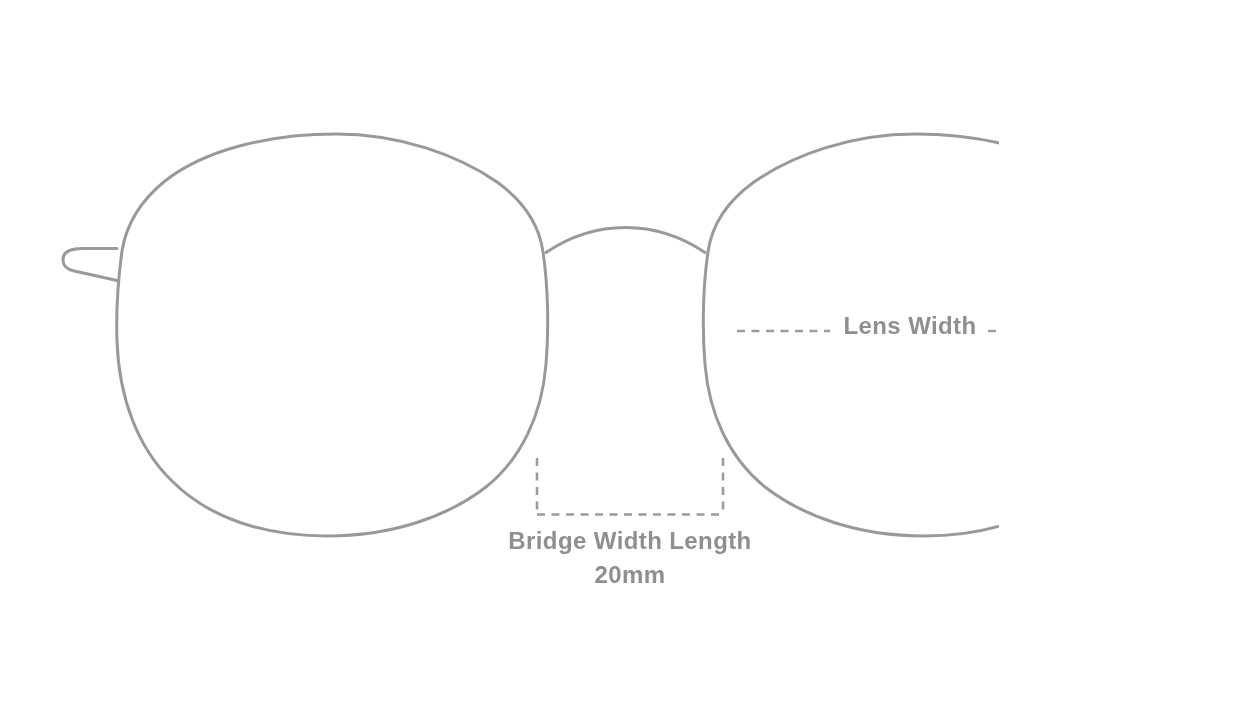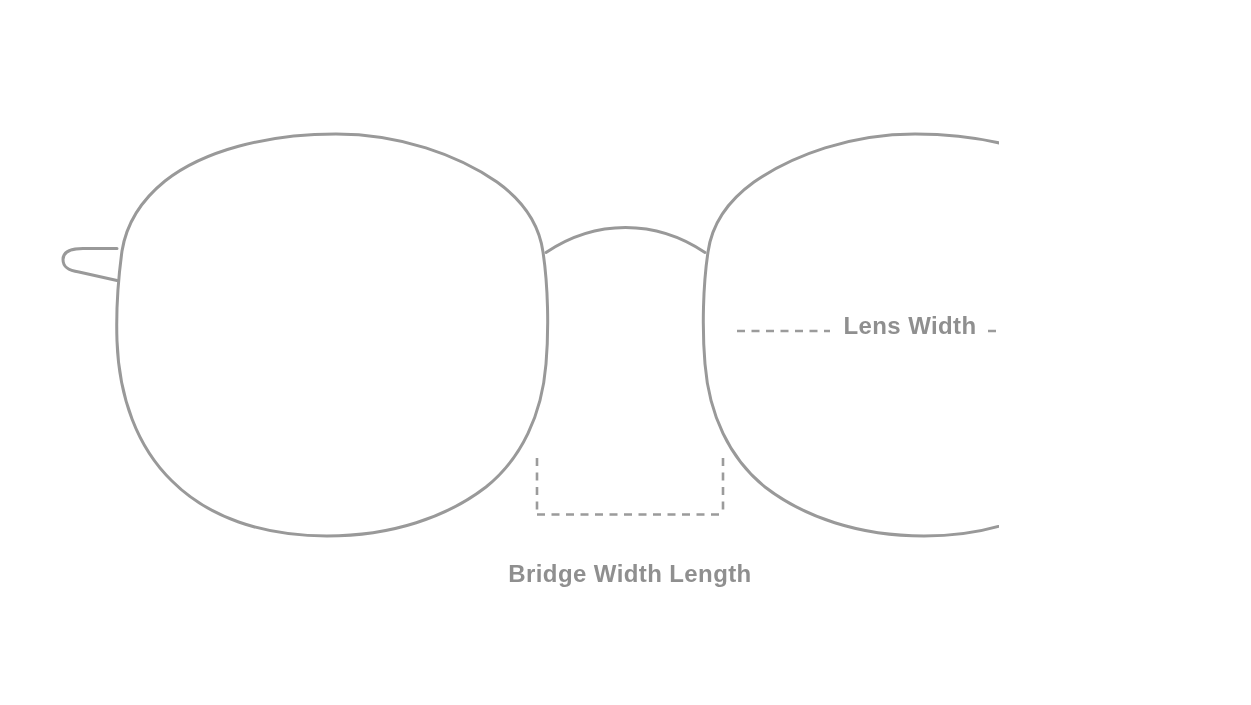--- a/index.html
+++ b/index.html
@@ -100,17 +100,18 @@
 
     <line class="dash-line" x1="537" y1="458" x2="537" y2="512"></line>
     <line class="dash-line" x1="723" y1="458" x2="723" y2="512"></line>
     <line class="dash-line" x1="537" y1="514.5" x2="723" y2="514.5"></line>
   </svg>
 
   <div class="measure-label" style="left: 910px; top: 309px;">
     <div>Lens Width</div>
   </div>
 
-  <div class="measure-label" style="left: 630px; top: 557px;">
+  <div class="measure-label" style="left: 630px; top: 524px;">
     <div>Bridge Width Length</div>
+    <div>20mm</div>
   </div>
 
 </div>
 
 </body></html>

